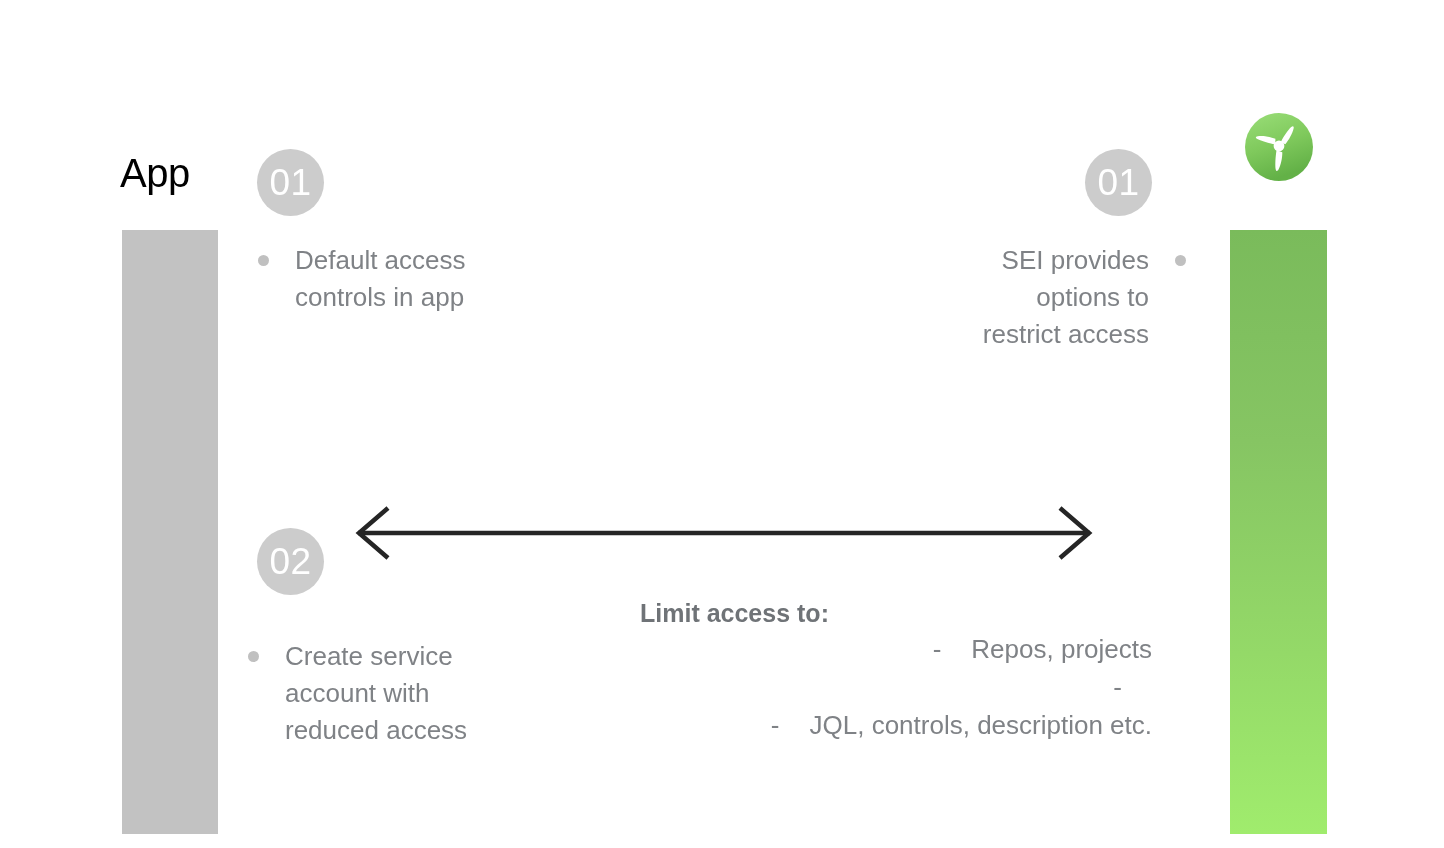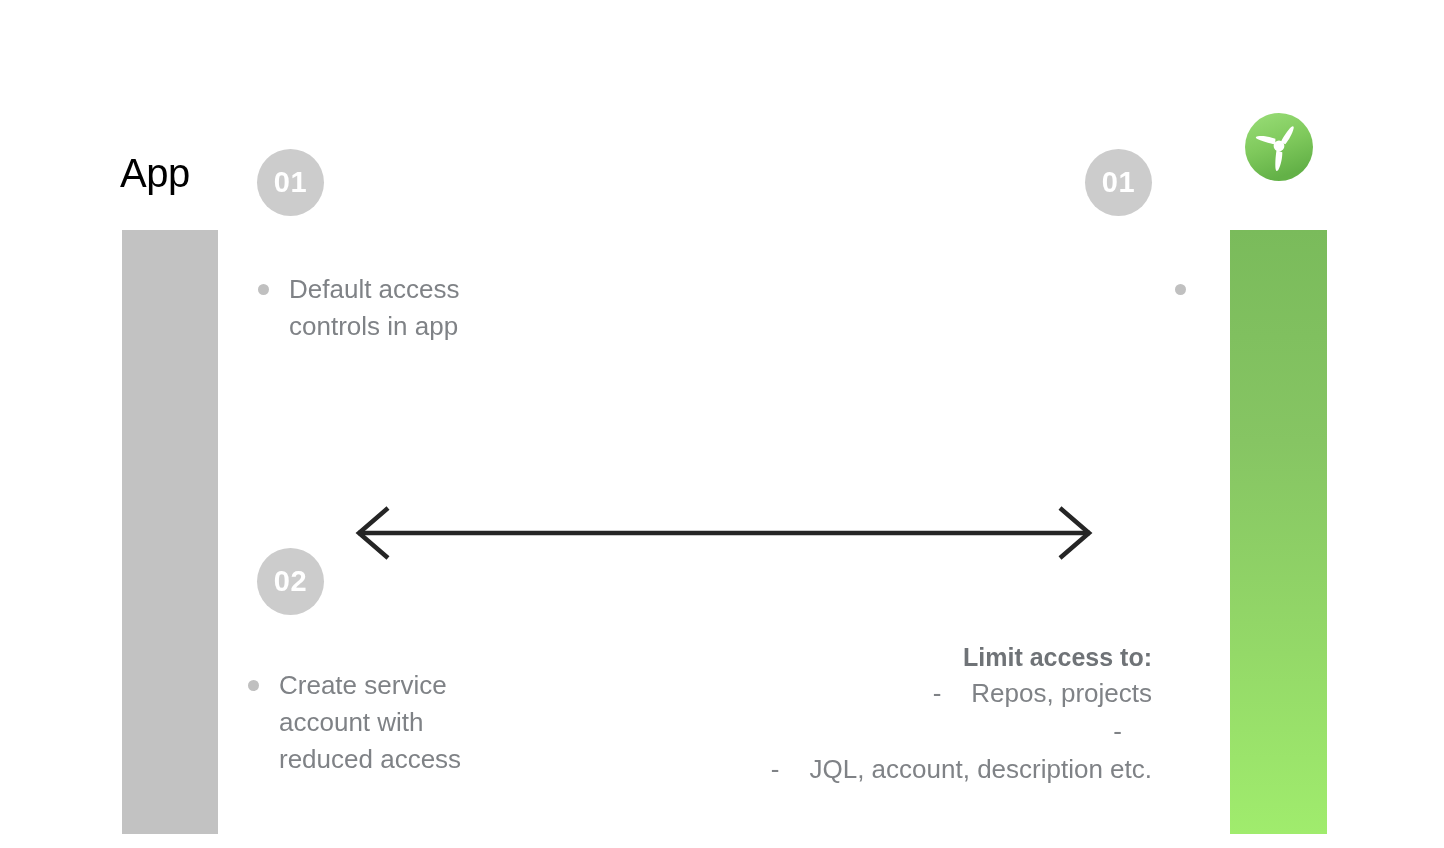--- a/index.html
+++ b/index.html
@@ -61,42 +61,41 @@
   #brand-logo svg { display: block; width: 70px; height: 70px; }
 
   
   .step-badge {
     position: absolute;
     width: 67px;
     height: 67px;
     border-radius: 50%;
     background: #cccccc;
     color: #ffffff;
-    font-size: 29px;
-    font-weight: 700;
+    font-size: 37px;
+    font-weight: 400;
     display: flex;
     align-items: center;
     justify-content: center;
     letter-spacing: 0.5px;
   }
   #badge-01 { left: 257px; top: 149px; }
-  #badge-02 { left: 257px; top: 548px; }
+  #badge-02 { left: 257px; top: 528px; }
   #badge-03 { left: 1085px; top: 149px; }
 
   
   .bullet-block {
     position: absolute;
     display: flex;
     align-items: flex-start;
-    gap: 20px;
+    gap: 26px;
     font-size: 26px;
     line-height: 37px;
     color: #7f8286;
     font-weight: 400;
-    margin-top: 29px;
   }
   .bullet-block.right { flex-direction: row-reverse; text-align: right; }
   .bullet-dot {
     flex: 0 0 auto;
     width: 11px;
     height: 11px;
     border-radius: 50%;
     background: #c0c0c0;
     margin-top: 13px;
   }
@@ -115,23 +114,22 @@
     height: 56px;
   }
   #double-arrow svg { display: block; width: 752px; height: 56px; }
 
   
   #limit-access {
     position: absolute;
     left: 640px;
     top: 596px;
     width: 512px;
-    text-align: right;
+    text-align: left;
     color: #7f8286;
-    margin-top: 44px;
   }
   #limit-access-heading {
     font-size: 25px;
     line-height: 34px;
     font-weight: 700;
     color: #6f7377;
   }
   .limit-row {
     display: flex;
     justify-content: flex-end;
@@ -191,20 +189,23 @@
 
   <div id="block-02" class="bullet-block">
     <span class="bullet-dot"></span>
     <span class="bullet-text">Create service
 account with
 reduced access</span>
   </div>
 
   <div id="block-03" class="bullet-block right">
     <span class="bullet-dot"></span>
+    <span class="bullet-text">SEI provides
+options to
+restrict access</span>
   </div>
 
   <div id="double-arrow">
     <svg viewBox="0 0 752 56" xmlns="http://www.w3.org/2000/svg">
       <g stroke="#252525" stroke-width="4.5" fill="none" stroke-linecap="butt">
         <line x1="10" y1="28" x2="742" y2="28"></line>
         <polyline points="40,3 11,28 40,53" stroke-linejoin="miter"></polyline>
         <polyline points="712,3 741,28 712,53" stroke-linejoin="miter"></polyline>
       </g>
     </svg>
@@ -217,17 +218,17 @@
       <span class="limit-dash">-</span>
       <span class="limit-label">Repos, projects</span>
     </div>
 
     <div class="limit-row">
       <span class="limit-dash">-</span>
     </div>
 
     <div class="limit-row">
       <span class="limit-dash">-</span>
-      <span class="limit-label">JQL, account, description etc.</span>
+      <span class="limit-label">JQL, controls, description etc.</span>
     </div>
   </div>
 
 </div>
 
 </body></html>

